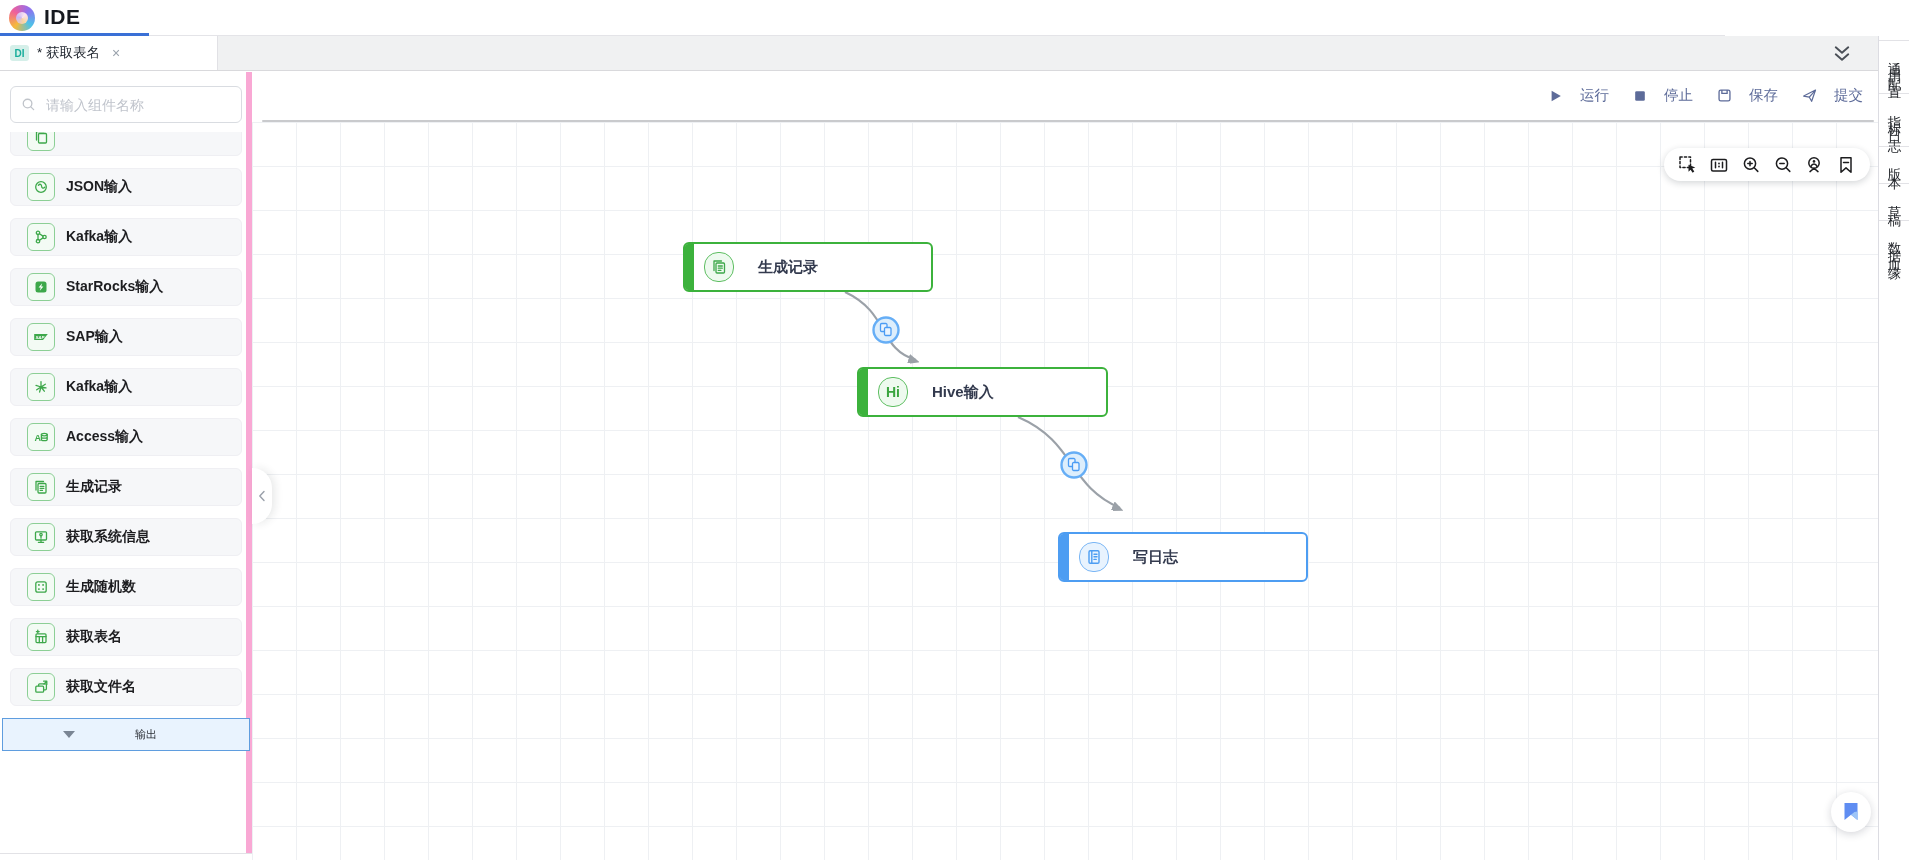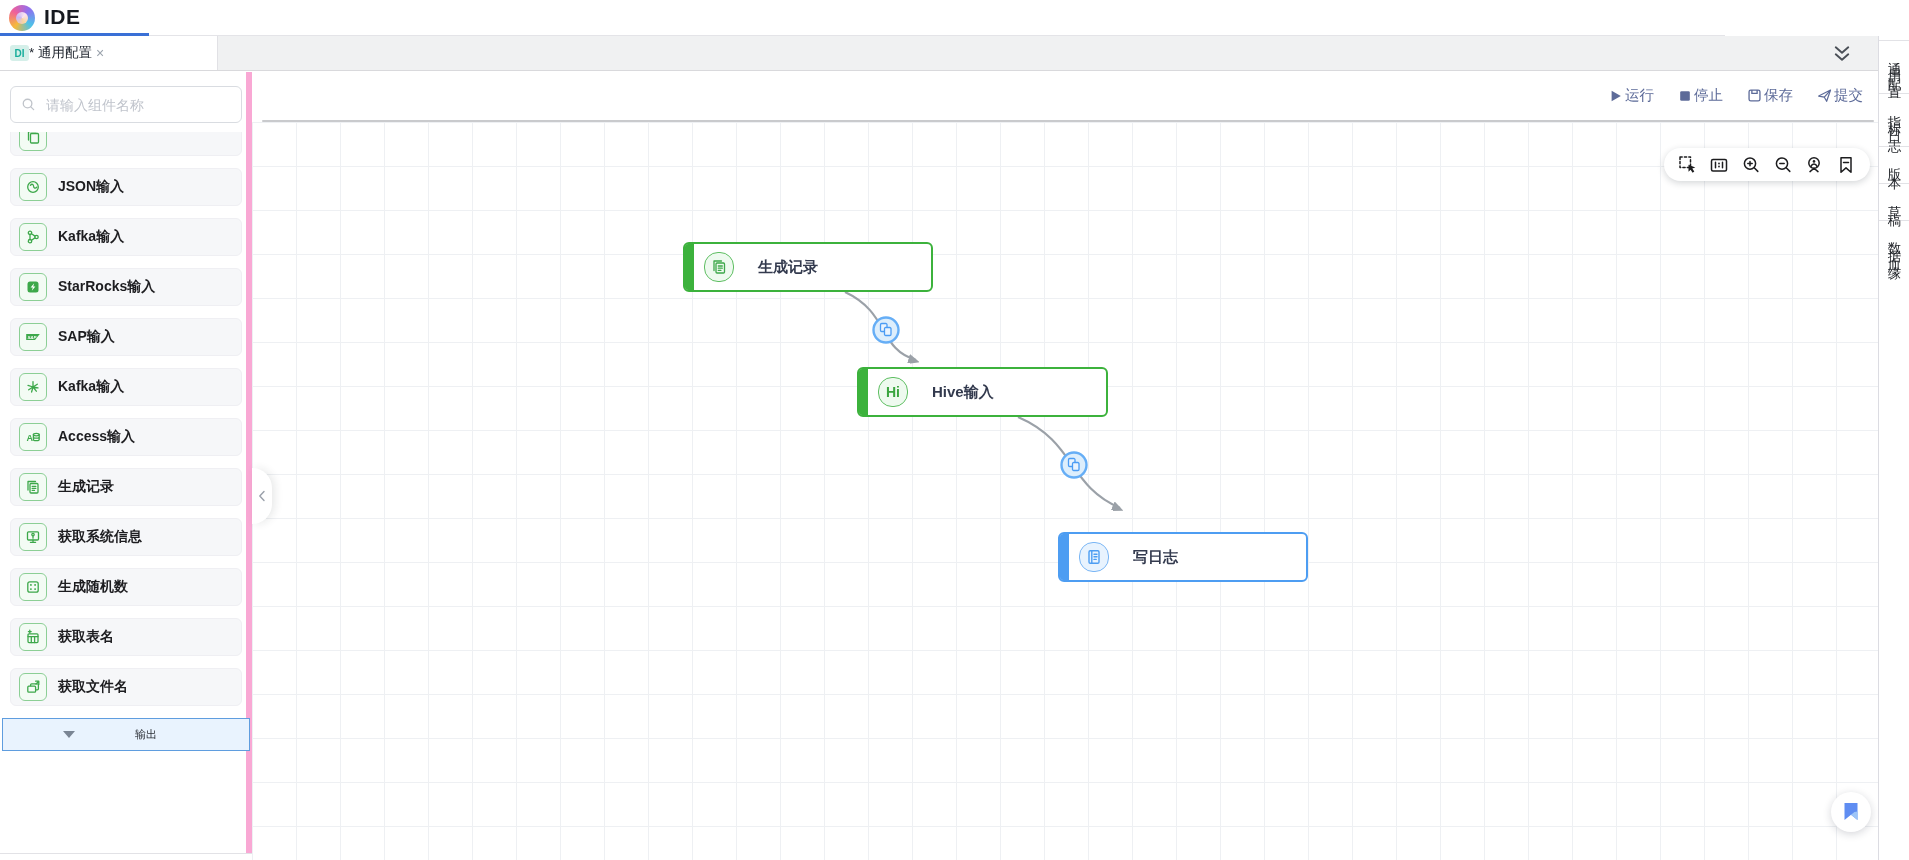--- a/index.html
+++ b/index.html
@@ -11,36 +11,36 @@
         background:conic-gradient(from 220deg,#f6b93b,#f05f9b,#8f6ff0,#4dc3e8,#f6b93b);}
   #logo:after{content:"";position:absolute;left:7px;top:7px;width:12px;height:12px;border-radius:50%;
         background:conic-gradient(from 40deg,#fbe3f0,#f9d4a0,#c9b6f5,#fbe3f0);}
   #app-title{position:absolute;left:44px;top:5px;font-size:21px;font-weight:600;color:#16191f;letter-spacing:.5px;}
   #header-underline{position:absolute;left:0;top:33px;width:149px;height:3px;background:#3a70d6;}
   #header-hairline{position:absolute;left:149px;top:35px;right:0;height:1px;background:#e4e4e8;}
 
   
   #tabbar{position:absolute;left:0;top:36px;width:1878px;height:35px;background:#f0f1f2;border-bottom:1px solid #d9d9dc;box-sizing:border-box;}
   #active-tab{position:absolute;left:0;top:0;width:218px;height:34px;background:#fff;border-right:1px solid #e1e1e5;
-        display:flex;align-items:center;padding:0 10px;gap:0;box-sizing:border-box;cursor:pointer;}
+        display:flex;align-items:center;padding:0 10px;gap:8px;box-sizing:border-box;cursor:pointer;}
   .di-badge{width:19px;height:16px;border-radius:3px;background:#d5efe9;color:#17ad9b;font-size:10px;font-weight:bold;
         display:flex;align-items:center;justify-content:center;}
   .tab-label{font-size:13.5px;color:#20262f;}
   .tab-close{font-size:14px;color:#9aa2ac;margin-left:4px;cursor:pointer;}
   #tab-collapse{position:absolute;right:26px;top:8px;width:20px;height:20px;cursor:pointer;}
 
   
   #sidebar{position:absolute;left:0;top:72px;width:252px;height:788px;background:#fff;border-right:6px solid #f9a8d4;box-sizing:border-box;}
   #search-box{position:absolute;left:10px;top:14px;width:232px;height:37px;border:1px solid #d9dce1;border-radius:6px;
         display:flex;align-items:center;gap:8px;padding:0 10px;box-sizing:border-box;background:#fff;}
   #search-box input{border:none;outline:none;flex:1;font-size:14px;color:#333;font-family:inherit;min-width:0;}
   #search-box input::placeholder{color:#c0c4cc;}
   #component-list{position:absolute;left:0;top:60px;width:252px;height:721px;overflow:hidden;}
   .card{height:38px;border-radius:6px;background:#f6f7f9;border:1px solid #efeff3;display:flex;align-items:center;
-        padding-left:8px;gap:11px;margin:0 10px 12px 10px;box-sizing:border-box;cursor:pointer;}
+        padding-left:16px;gap:11px;margin:0 10px 12px 10px;box-sizing:border-box;cursor:pointer;}
   .card:first-child{margin-top:-14px;}
   .card-label{font-size:14px;font-weight:600;color:#1d1d20;}
   .sic{width:26px;height:26px;border:1px solid #8ccf95;border-radius:6px;background:#f3fbf4;
         display:flex;align-items:center;justify-content:center;flex:0 0 auto;}
   .sic.teal{border-color:#6fd0d0;background:#effbfb;}
   .section-header{height:33px;margin:0 2px 12px 2px;background:#e9f3fe;border:1px solid #5f9ddf;
         display:flex;align-items:center;box-sizing:border-box;cursor:pointer;}
   .triangle-down{width:0;height:0;margin-left:60px;border-left:6px solid transparent;border-right:6px solid transparent;
         border-top:7px solid #7a8594;}
   .section-label{margin-left:60px;font-size:11px;font-weight:500;color:#2b2f36;}
@@ -58,21 +58,21 @@
   .tk .fd{fill:#1d1d1f;stroke:none;}
   .gr *{stroke:#55565a;fill:none;stroke-width:1.2;stroke-linecap:round;stroke-linejoin:round;}
 
   
   #canvas{position:absolute;left:252px;top:122px;width:1626px;height:738px;background:#fff;
         background-image:linear-gradient(to right,#eef0f3 1.5px,transparent 1.5px),
                          linear-gradient(to bottom,#eef0f3 1.5px,transparent 1.5px);
         background-size:44px 44px;}
   #canvas-top-line{position:absolute;left:262px;top:120px;width:1612px;height:2px;background:#c9cacd;border-radius:1px;z-index:2;}
   #run-toolbar{position:absolute;top:86px;right:46px;display:flex;gap:24px;z-index:3;}
-  .run-btn{display:flex;align-items:center;gap:2px;color:#5d6b99;font-size:14.5px;cursor:pointer;}
+  .run-btn{display:flex;align-items:center;gap:17px;color:#5d6b99;font-size:14.5px;cursor:pointer;}
   #canvas-toolbar{position:absolute;left:1664px;top:148px;width:206px;height:33px;background:#fff;border-radius:17px;
         box-shadow:0 2px 7px rgba(15,25,40,.18);display:flex;align-items:center;justify-content:space-around;
         padding:0 8px;box-sizing:border-box;z-index:5;}
   .tool{width:20px;height:20px;cursor:pointer;}
 
   #edge-layer{position:absolute;left:252px;top:122px;width:1626px;height:738px;z-index:3;pointer-events:none;}
   .edge{stroke:#9ba1a8;stroke-width:2.2;fill:none;}
   .badge-circle{fill:#ddeefc;stroke:#66aef6;stroke-width:2.4;}
   .badge-glyph{fill:#eaf4fe;stroke:#4b9cf4;stroke-width:1.3;}
 
@@ -108,21 +108,21 @@
   <div id="header">
     <div id="logo"></div>
     <div id="app-title">IDE</div>
     <div id="header-underline"></div>
     <div id="header-hairline"></div>
   </div>
 
   <div id="tabbar">
     <div id="active-tab">
       <span class="di-badge">DI</span>
-      <span class="tab-label">* 通用配置</span>
+      <span class="tab-label">* 获取表名</span>
       <span class="tab-close">×</span>
     </div>
     <svg id="tab-collapse" viewBox="0 0 16 16" class="gr">
       <path d="M3 2.6l5 4.4 5-4.4" style="stroke:#4a4f57;stroke-width:1.5"></path>
       <path d="M3 8.2l5 4.4 5-4.4" style="stroke:#4a4f57;stroke-width:1.5"></path>
     </svg>
   </div>
 
   <div id="sidebar">
     <div id="search-box">

